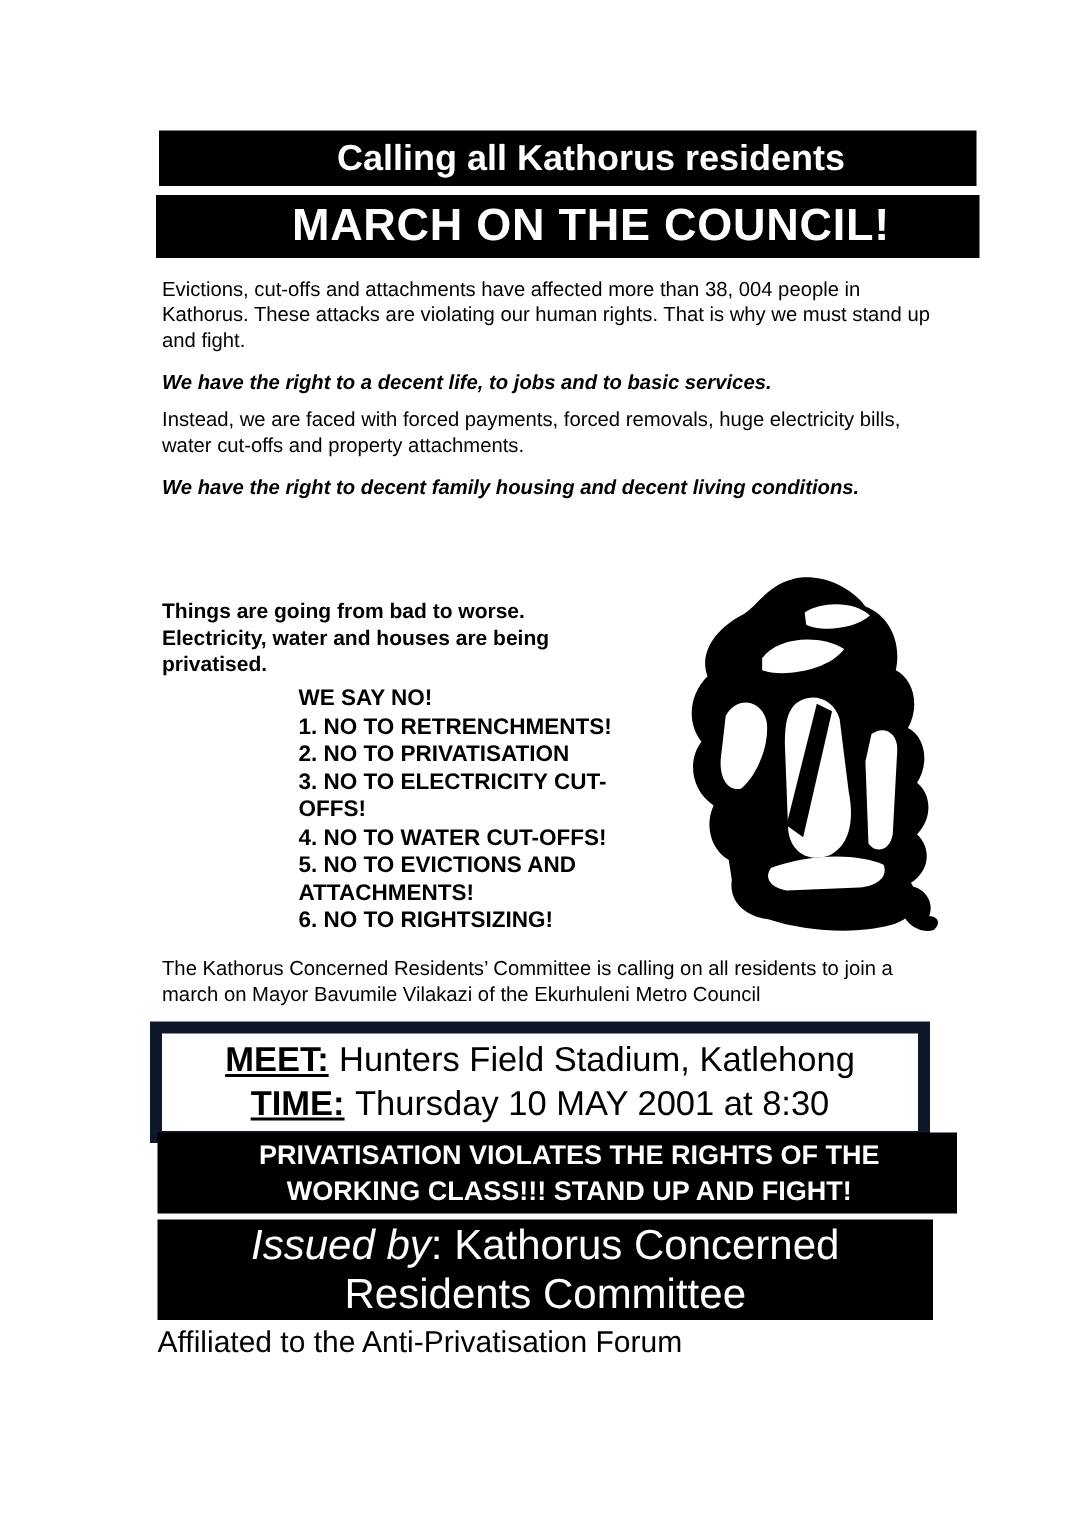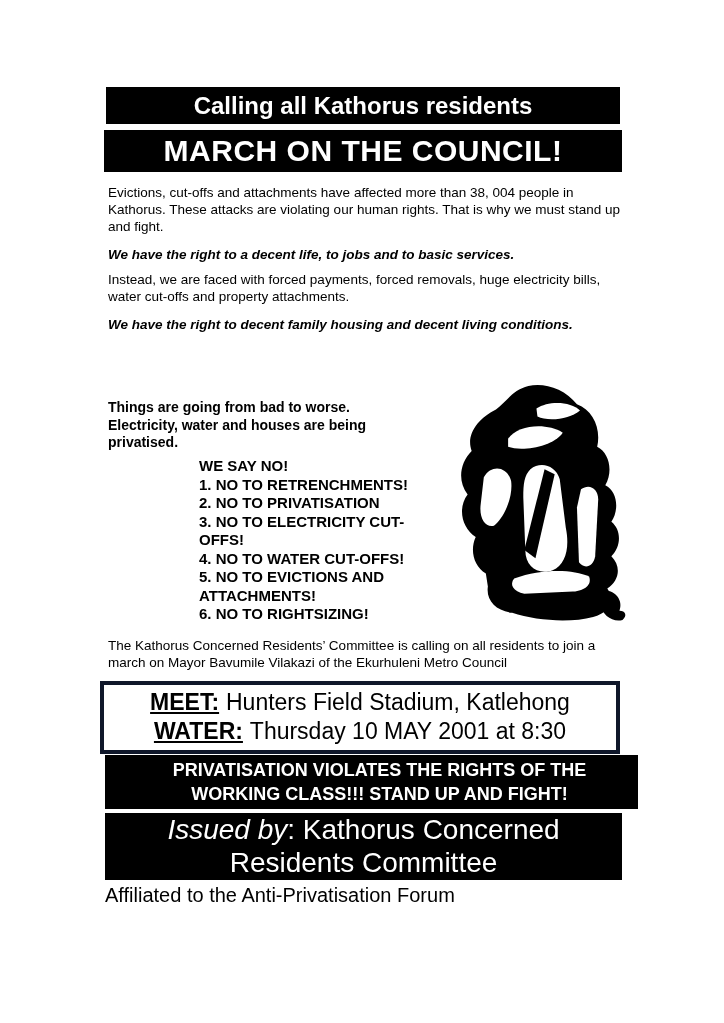--- a/index.html
+++ b/index.html
@@ -8,21 +8,21 @@
     width:724px; height:1023px;
     margin:0 auto;
     background:#ffffff;
     font-family:"Liberation Sans", sans-serif;
     color:#000000;
     overflow:hidden;
   }
   .abs { position:absolute; }
   .banner {
     background:#000000; color:#ffffff;
-    text-align:center; font-weight:bold;
+    text-align:center; font-weight:bold;padding-left:31px;
   }
   .banner-top {
     left:106px; top:87px; width:514px; height:37px;
     font-size:24px; line-height:37px;
   }
   .banner-main {
     left:104px; top:130px; width:518px; height:42px;
     font-size:30px; line-height:42px; letter-spacing:0.5px;
   }
   .body-text {
@@ -35,21 +35,21 @@
     font-size:14px; line-height:17.5px; font-weight:bold;
   }
   .demands {
     left:199px; top:457px; width:236px;
     font-size:15px; line-height:18.5px; font-weight:bold;
   }
   .fist { left:450px; top:376px; width:180px; height:248px; }
   .call { top:637px; }
   .meet-box {
     left:100px; top:681px; width:520px;
-    border:4px solid #0f172a;
+    border:8px solid #0f172a;
     box-sizing:border-box;
     text-align:center;
     font-size:23px; line-height:29px;
     padding:3px 0 4px 0;
   }
   .meet-box .lbl { font-weight:bold; text-decoration:underline; }
   .meet-box .val { margin-left:0.3em; }
   .slogan {
     left:105px; top:755px; width:517px; height:54px;
     background:#000000; color:#ffffff;
@@ -130,21 +130,21 @@
     <path fill="#fff" d="M62,200 C90,190 120,191 136,198 C139,206 132,212 120,213 L72,215 C61,213 57,206 62,200 Z"></path>
   </svg>
 
   <div class="abs body-text call">The Kathorus Concerned Residents’ Committee is calling on all residents to join a march on Mayor Bavumile Vilakazi of the Ekurhuleni Metro Council</div>
 
   <div class="abs meet-box">
     <div>
       <span class="lbl">MEET:</span><span class="val">Hunters Field Stadium, Katlehong</span>
     </div>
     <div>
-      <span class="lbl">WATER:</span><span class="val">Thursday 10 MAY 2001 at 8:30</span>
+      <span class="lbl">TIME:</span><span class="val">Thursday 10 MAY 2001 at 8:30</span>
     </div>
   </div>
 
   <div class="abs slogan">
     <div class="slogan-inner">PRIVATISATION VIOLATES THE RIGHTS OF THE WORKING CLASS!!! STAND UP AND FIGHT!</div>
   </div>
 
   <div class="abs issued">
     <div class="issued-inner">
       <span class="lbl">Issued by</span><span>: Kathorus Concerned Residents Committee</span>

